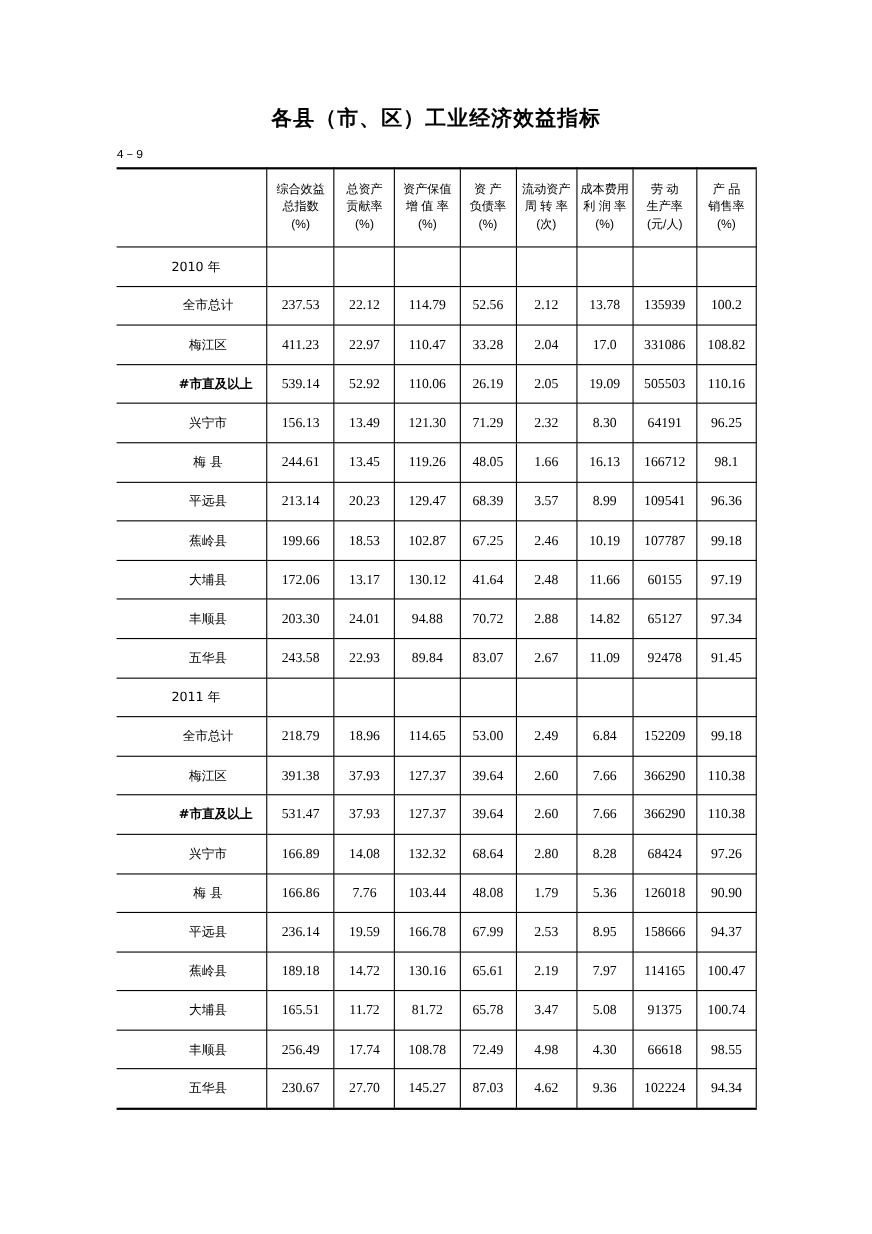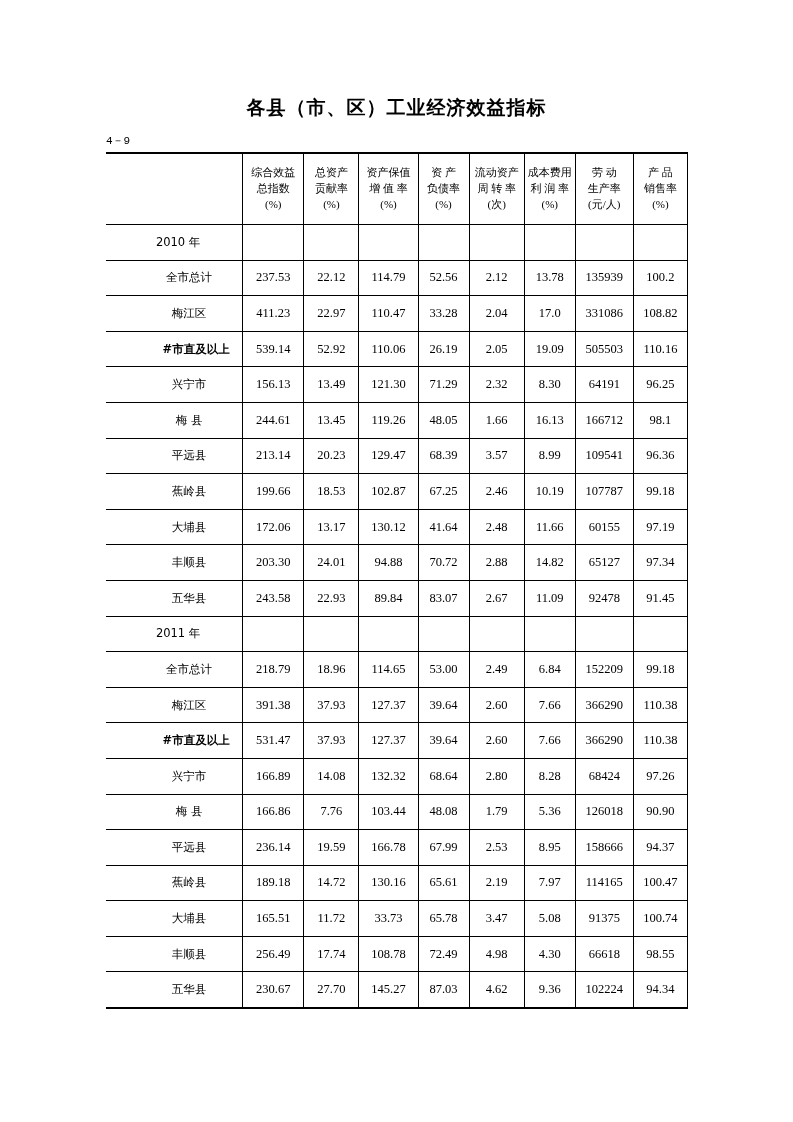--- a/index.html
+++ b/index.html
@@ -60,21 +60,21 @@
     border-bottom: 2px solid #000;
   }
   
   .hdr-blank {
     width: 136px;
     border-left: none !important;
     border-top: none !important;
   }
   thead td {
     height: 70px;
-    font-family: Liberation Serif, serif;
+    font-family: Liberation Sans, sans-serif;
     font-size: 11px;
     line-height: 1.45;
     font-weight: bold;
   }
   thead td.hdr-blank { border-right: 1px solid #000; }
   .hline { display: block; }
   .unit { display:block; }
 
   tbody td {
     height: 34.6px;
@@ -414,21 +414,21 @@
           <td class="numcell c6">7.97</td>
           <td class="numcell c7">114165</td>
           <td class="numcell c8">100.47</td>
         </tr>
         <tr>
           <td class="rowlabel">
             <span class="lbl-in ind1">大埔县</span>
           </td>
           <td class="numcell c1">165.51</td>
           <td class="numcell c2">11.72</td>
-          <td class="numcell c3">33.73</td>
+          <td class="numcell c3">81.72</td>
           <td class="numcell c4">65.78</td>
           <td class="numcell c5">3.47</td>
           <td class="numcell c6">5.08</td>
           <td class="numcell c7">91375</td>
           <td class="numcell c8">100.74</td>
         </tr>
         <tr>
           <td class="rowlabel">
             <span class="lbl-in ind1">丰顺县</span>
           </td>

